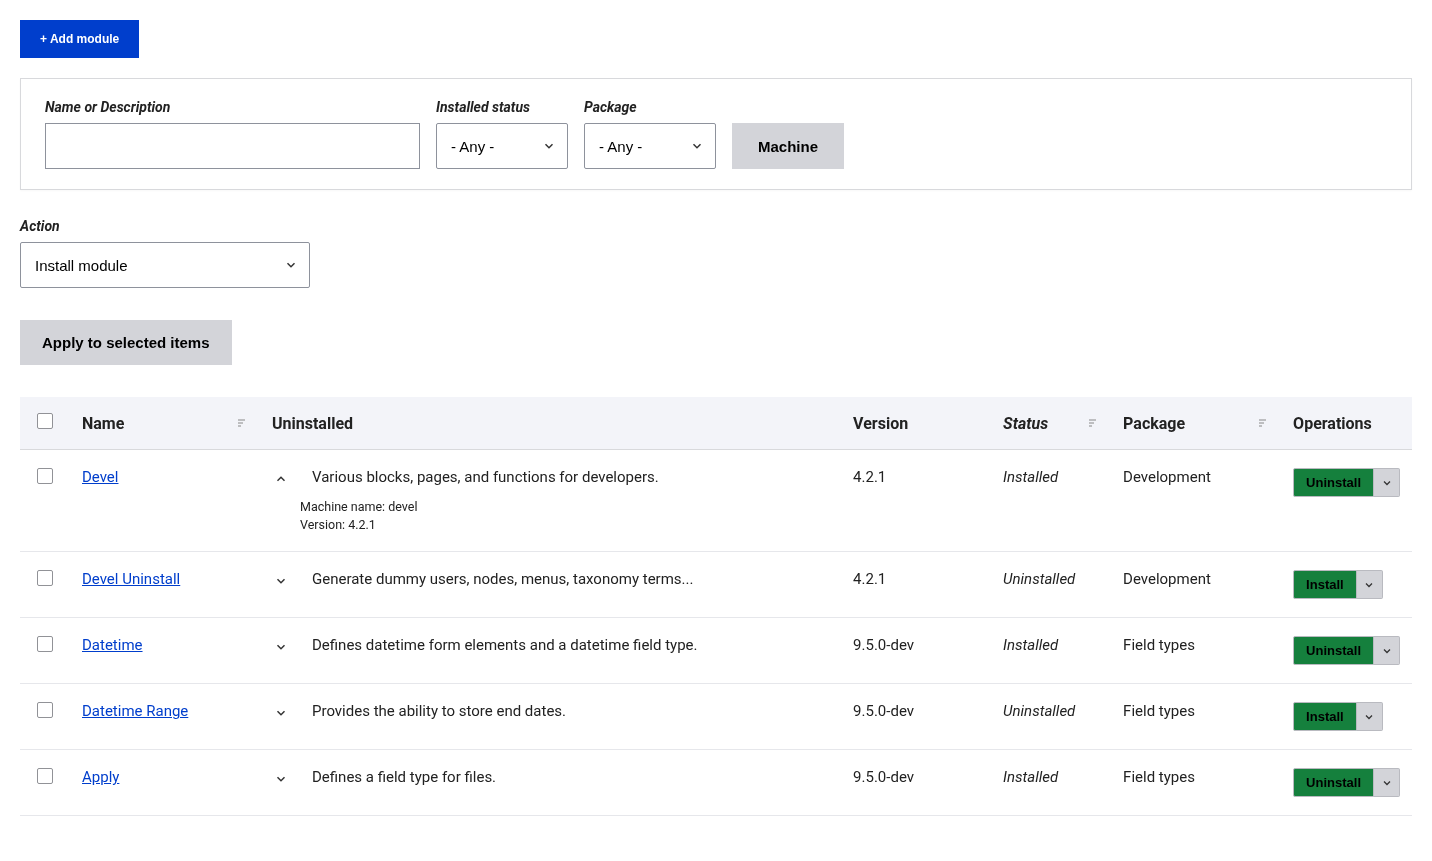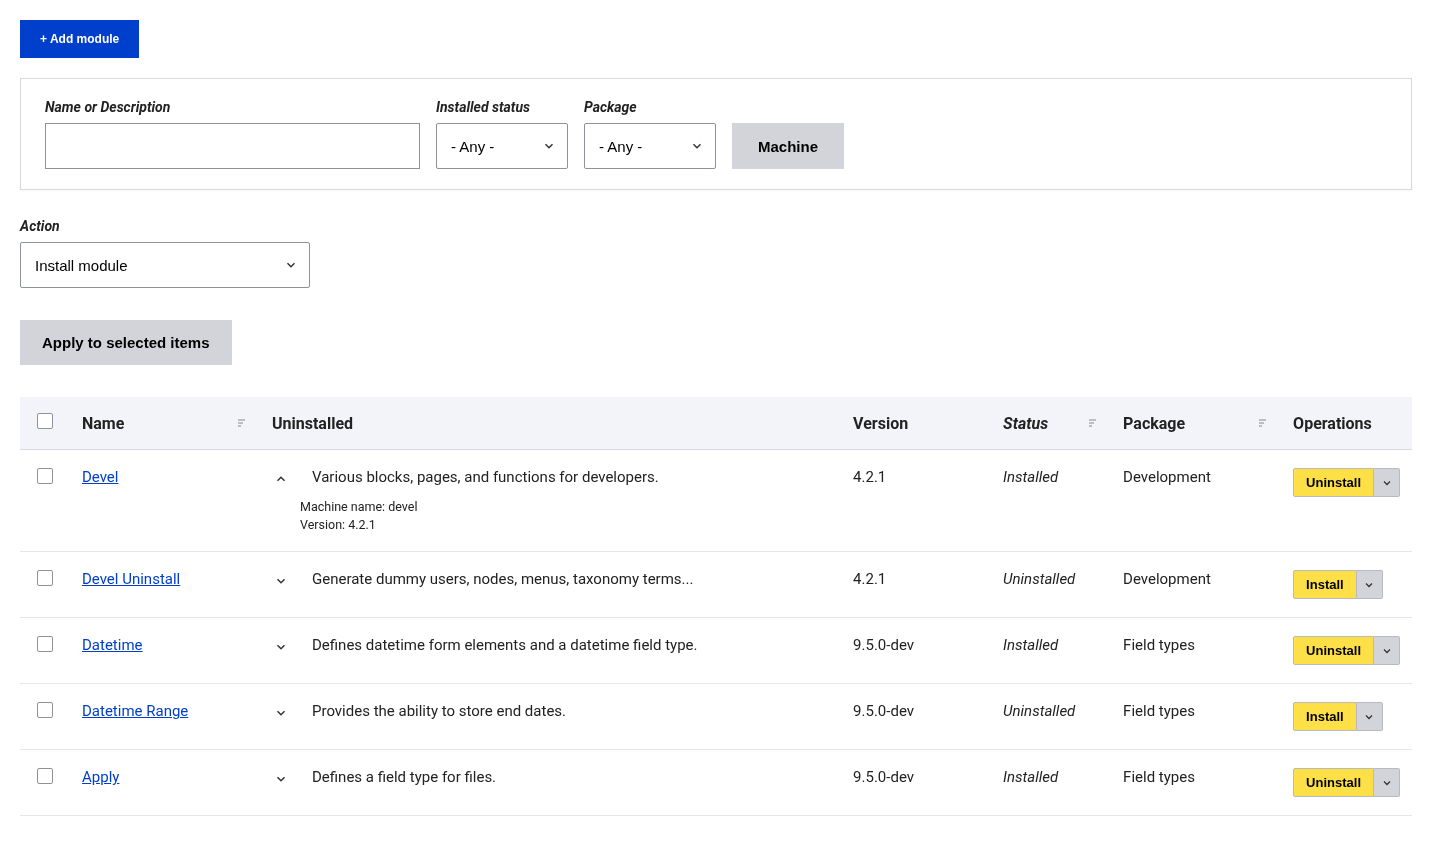--- a/index.html
+++ b/index.html
@@ -26,21 +26,21 @@
 .modules-table .col-status { width: 120px; font-style: italic; }
 .modules-table .col-package { width: 170px; }
 .modules-table .col-ops { width: 130px; text-align: left; }
 .checkbox { width: 16px; height: 16px; border: 1.5px solid #919297; background: #fff; display: inline-block; cursor: pointer; border-radius: 2px;}
 .mod-link { color: #003ecc; text-decoration: underline; cursor: pointer; }
 .desc-row { display: flex; gap: 22px; align-items: flex-start; }
 .desc-toggle { flex-shrink: 0; width: 18px; height: 18px; display: flex; align-items: center; justify-content: center; cursor: pointer; margin-top: 2px;}
 .desc-text { color: #222; }
 .meta-block { margin-top: 10px; margin-left: 28px; font-size: 12.5px; color: #222; line-height: 1.4; }
 .op-split { display: inline-flex; }
-.op-btn { background: #fde047; border: 1px solid #b9bac0; padding: 6px 12px; font-size: 13px; font-weight: 700; cursor: pointer; border-radius: 2px 0 0 2px;}
+.op-btn { background: #15803d; border: 1px solid #b9bac0; padding: 6px 12px; font-size: 13px; font-weight: 700; cursor: pointer; border-radius: 2px 0 0 2px;}
 .op-caret { background: #d3d4d9; border: 1px solid #b9bac0; border-left: none; width: 26px; display: flex; align-items: center; justify-content: center; cursor: pointer; border-radius: 0 2px 2px 0;}
 .sort-icon { display: inline-block; margin-left: auto; float: right; color: #888; }
 .th-inner { display: flex; align-items: center; justify-content: space-between; }
 svg { display: block; }
 </style>
 </head>
 <body>
 
 
 

